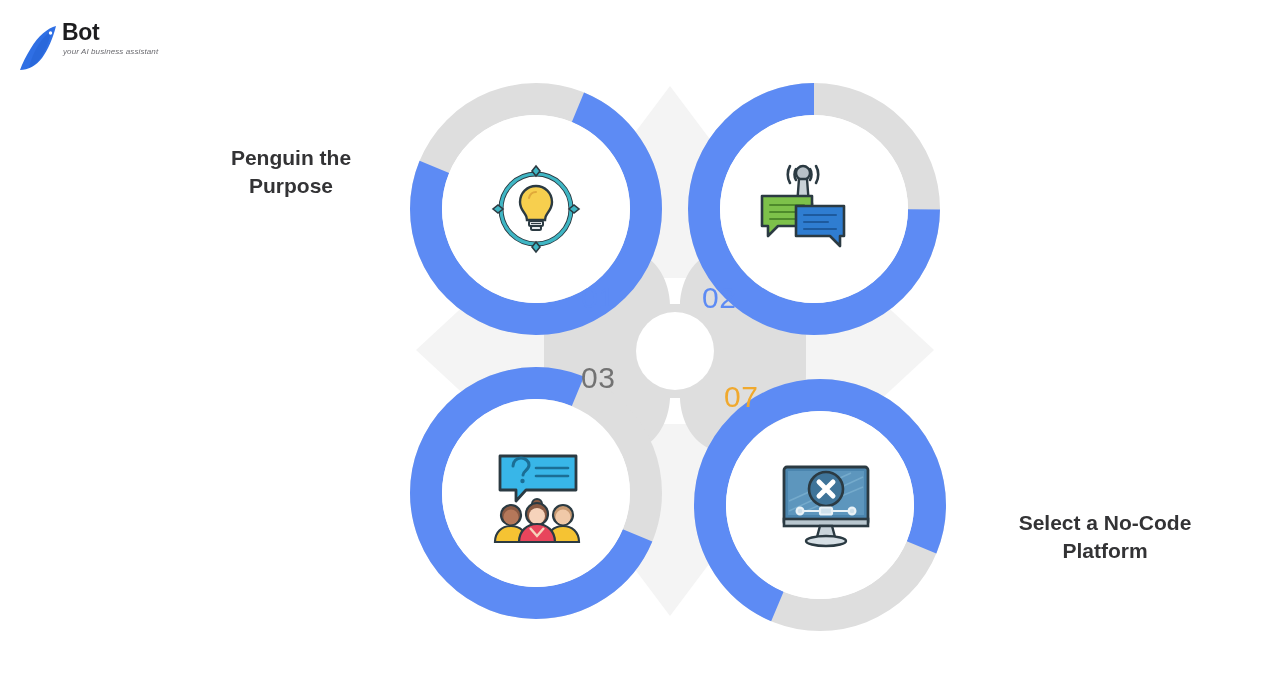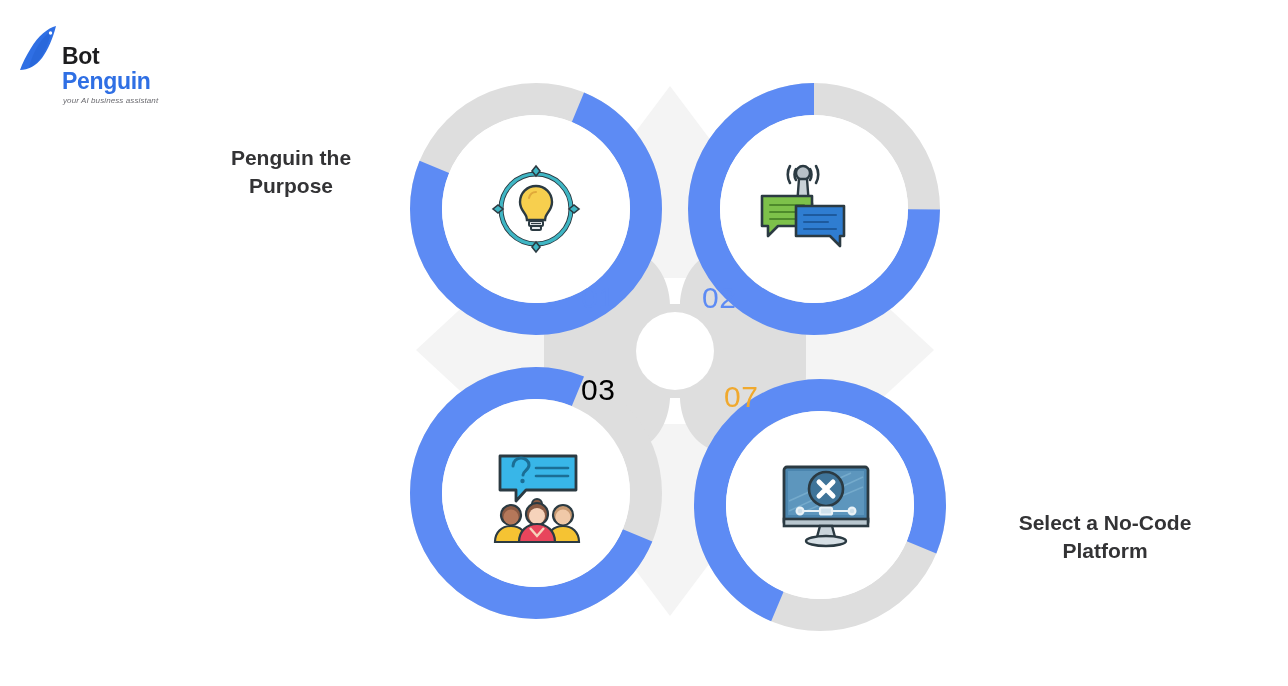--- a/index.html
+++ b/index.html
@@ -28,21 +28,20 @@
     left: 0;
     top: 4px;
     width: 44px;
     height: 52px;
   }
   .logo-text {
     position: absolute;
     left: 44px;
     top: 0px;
     width: 150px;
-    margin-top: 24px;
   }
   .logo-bot {
     font-size: 23px;
     font-weight: bold;
     color: #1d1d1f;
     line-height: 25px;
     letter-spacing: -0.3px;
   }
   .logo-penguin {
     font-size: 23px;
@@ -81,21 +80,21 @@
   .step-num {
     position: absolute;
     font-size: 30px;
     font-weight: 400;
     letter-spacing: 0.5px;
     line-height: 1;
     white-space: nowrap;
   }
   .num-01 { left: 581px; top: 283px; color: #5d8bf4; }
   .num-02 { left: 702px; top: 283px; color: #5d8bf4; }
-  .num-03 { left: 581px; top: 375px; color: #000000; }
+  .num-03 { left: 581px; top: 363px; color: #737373; }
   .num-04 { left: 724px; top: 382px; color: #f0a92e; }
 
   
   .step-label {
     position: absolute;
     font-size: 21px;
     font-weight: bold;
     color: #333335;
     line-height: 28px;
     text-align: center;
@@ -124,21 +123,20 @@
 <div class="logo">
   <div class="logo-mark">
     <svg viewBox="0 0 44 52" xmlns="http://www.w3.org/2000/svg">
       <path d="M38 2 C30 4 20 12 13 24 C8 32 4 40 2 46 C10 46 18 42 24 34 C30 26 35 14 38 2 Z" fill="#2f6fe4"></path>
       <path d="M33 7 C27 11 21 19 17 27 C14 33 12 39 11 44 C16 42 21 37 25 30 C29 23 32 14 33 7 Z" fill="#1b57c4" opacity="0.28"></path>
       <circle cx="32.5" cy="9" r="1.7" fill="#ffffff"></circle>
     </svg>
   </div>
   <div class="logo-text">
     <div class="logo-bot">Bot</div>
-    <div class="logo-penguin">Penguin</div>
     <div class="logo-tagline">your AI business assistant</div>
   </div>
 </div>
 
 <div class="stage">
 
   <svg class="diagram-svg" viewBox="0 0 562 566" xmlns="http://www.w3.org/2000/svg">
 
     <g opacity="1">
       <path d="M276 18 L318 74 L318 210 L234 210 L234 74 Z" fill="#f4f4f4"></path>

